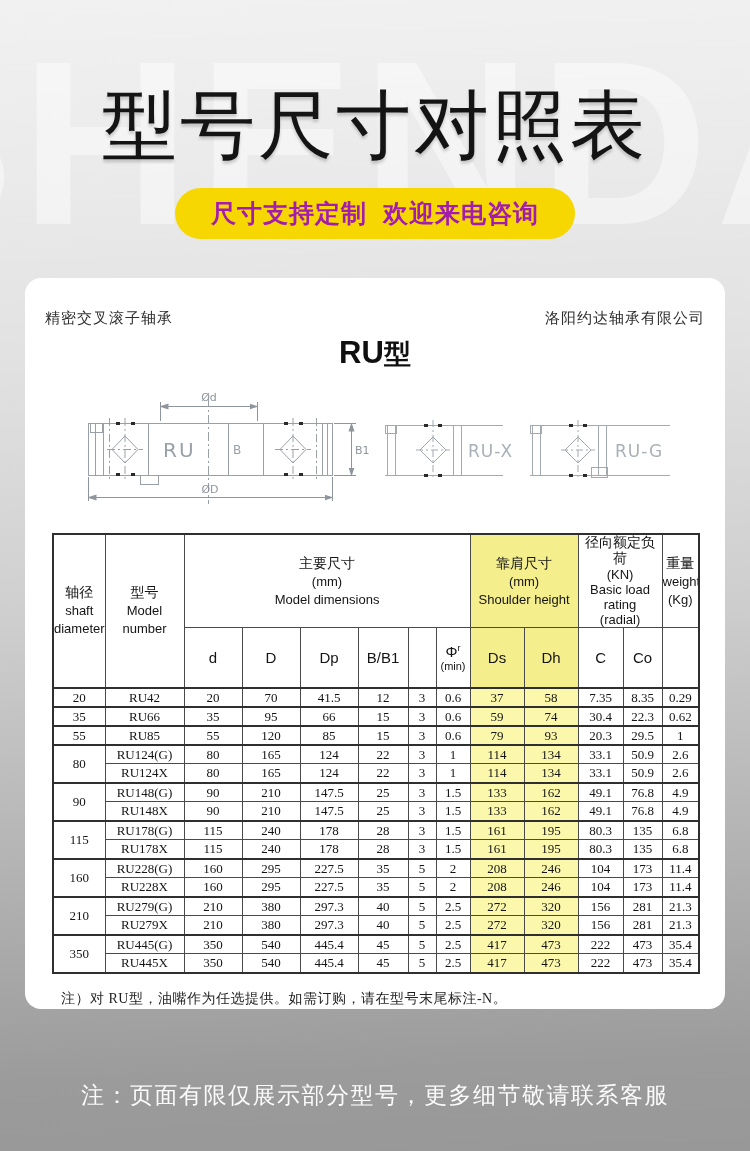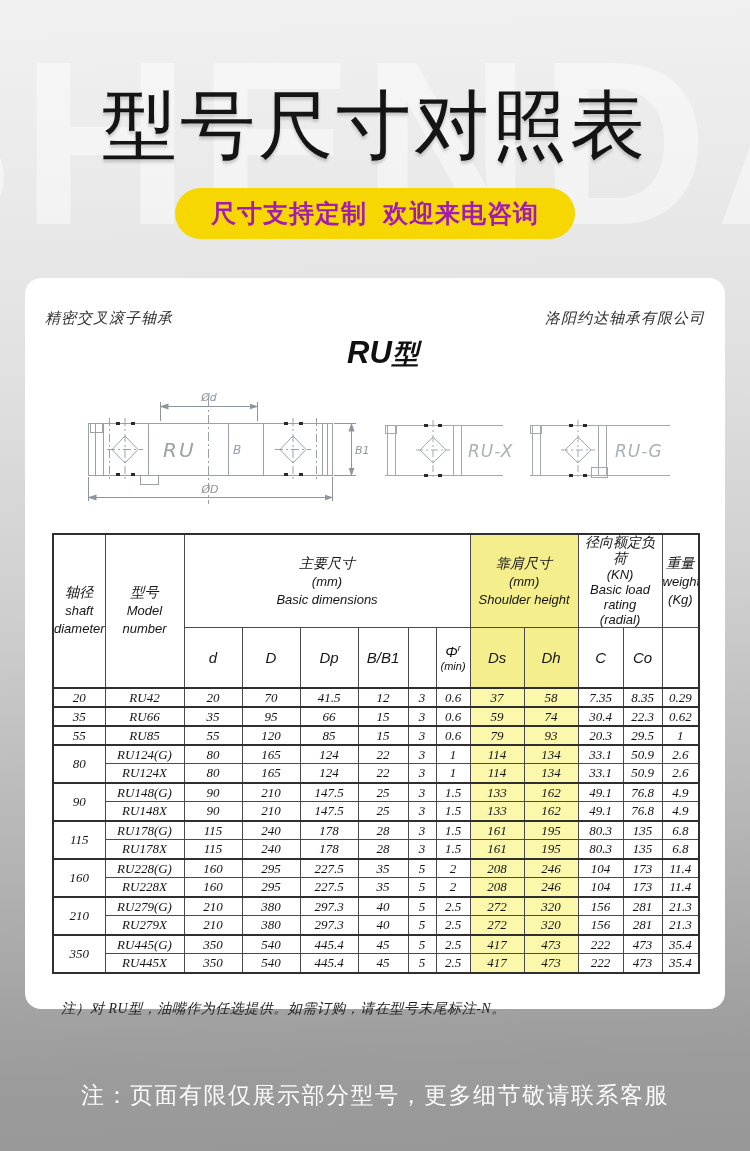--- a/index.html
+++ b/index.html
@@ -11,26 +11,26 @@
     font-size:234px;line-height:1;font-weight:800;letter-spacing:8px;
     color:rgba(255,255,255,.45);white-space:nowrap;user-select:none;}
   .main-title{position:absolute;top:76px;left:0;width:100%;text-align:center;
     font-size:75px;font-weight:400;color:#141414;letter-spacing:3px;
     text-shadow:0 3px 3px rgba(0,0,0,.18);}
   .banner{position:absolute;top:188px;left:50%;transform:translateX(-50%);
     background:#f6d702;color:#a21caf;font-size:25px;font-weight:700;
     padding:9px 36px;border-radius:26px;white-space:pre;letter-spacing:1px;}
   
   .card{position:absolute;left:25px;top:278px;width:700px;height:731px;
-    background:#ffffff;border-radius:16px;font-style:italic;}
+    background:#ffffff;border-radius:16px;}
   .doc-head{position:absolute;top:31px;font-family:"Liberation Serif","DejaVu Serif",serif;
     font-size:15px;color:#2e2e2e;letter-spacing:1px;}
   .doc-head.left{left:20px;}
   .doc-head.right{right:20px;}
-  .section-title{position:absolute;top:57px;left:8px;width:100%;text-align:center;color:#101010;}
+  .section-title{position:absolute;top:57px;left:0;width:100%;text-align:center;color:#101010;}
   .section-title .latin{font-size:31px;font-weight:700;}
   .section-title .cjk{font-size:27px;font-weight:700;}
   .drawing{position:absolute;top:100px;left:0;}
   .drawing text{font-family:"DejaVu Sans",sans-serif;}
   
   .spec-table{position:absolute;top:255px;left:27px;width:646px;table-layout:fixed;
     border-collapse:collapse;border:2px solid #2f2f2f;color:#141414;}
   .spec-table th,.spec-table td{border:1px solid #4a4a4a;text-align:center;
     vertical-align:middle;padding:0;font-weight:normal;overflow:hidden;}
   .spec-table thead tr.r1{height:82px;}
@@ -39,21 +39,21 @@
   .spec-table tbody td{font-family:"Liberation Serif","DejaVu Serif",serif;font-size:13px;line-height:1;}
   .spec-table tbody tr.group-top td{border-top:2px solid #2f2f2f;}
   .h-cjk{display:block;font-family:"Liberation Serif","DejaVu Serif",serif;font-size:14px;line-height:19px;}
   .h-en{display:block;font-size:13px;line-height:18px;}
   .sub-lab{font-size:15px;}
   .phi-min{display:block;font-size:11px;line-height:12px;}
   .phi-sup{font-size:9px;vertical-align:super;}
   th.hl{background:#f5ee8c;}
   .spec-table tbody td.hl{background:#fbf8ac;margin-left:46px;}
   .footnote{position:absolute;top:712px;left:36px;font-size:14px;color:#1f1f1f;
-    font-family:"Liberation Serif","DejaVu Serif",serif;letter-spacing:.5px;margin-top:10px;}
+    font-family:"Liberation Serif","DejaVu Serif",serif;letter-spacing:.5px;}
   
   .page-footer{position:absolute;top:1080px;left:0;width:100%;text-align:center;
     color:#fbfbfb;font-size:23px;letter-spacing:1.5px;}
 </style>
 </head>
 <body>
 
 <div class="page">
 
   <div class="watermark">SHENDA</div>
@@ -196,21 +196,21 @@
             <span class="h-en">diameter</span>
           </th>
           <th rowspan="2">
             <span class="h-cjk">型号</span>
             <span class="h-en">Model</span>
             <span class="h-en">number</span>
           </th>
           <th colspan="6">
             <span class="h-cjk">主要尺寸</span>
             <span class="h-en">(mm)</span>
-            <span class="h-en">Basic dimensions</span>
+            <span class="h-en">Model dimensions</span>
           </th>
           <th colspan="2" class="hl">
             <span class="h-cjk">靠肩尺寸</span>
             <span class="h-en">(mm)</span>
             <span class="h-en">Shoulder height</span>
           </th>
           <th colspan="2">
             <span class="h-cjk" style="line-height:16px">径向额定负荷</span>
             <span class="h-en" style="line-height:15px">(KN)</span>
             <span class="h-en" style="line-height:15px">Basic load rating</span>

